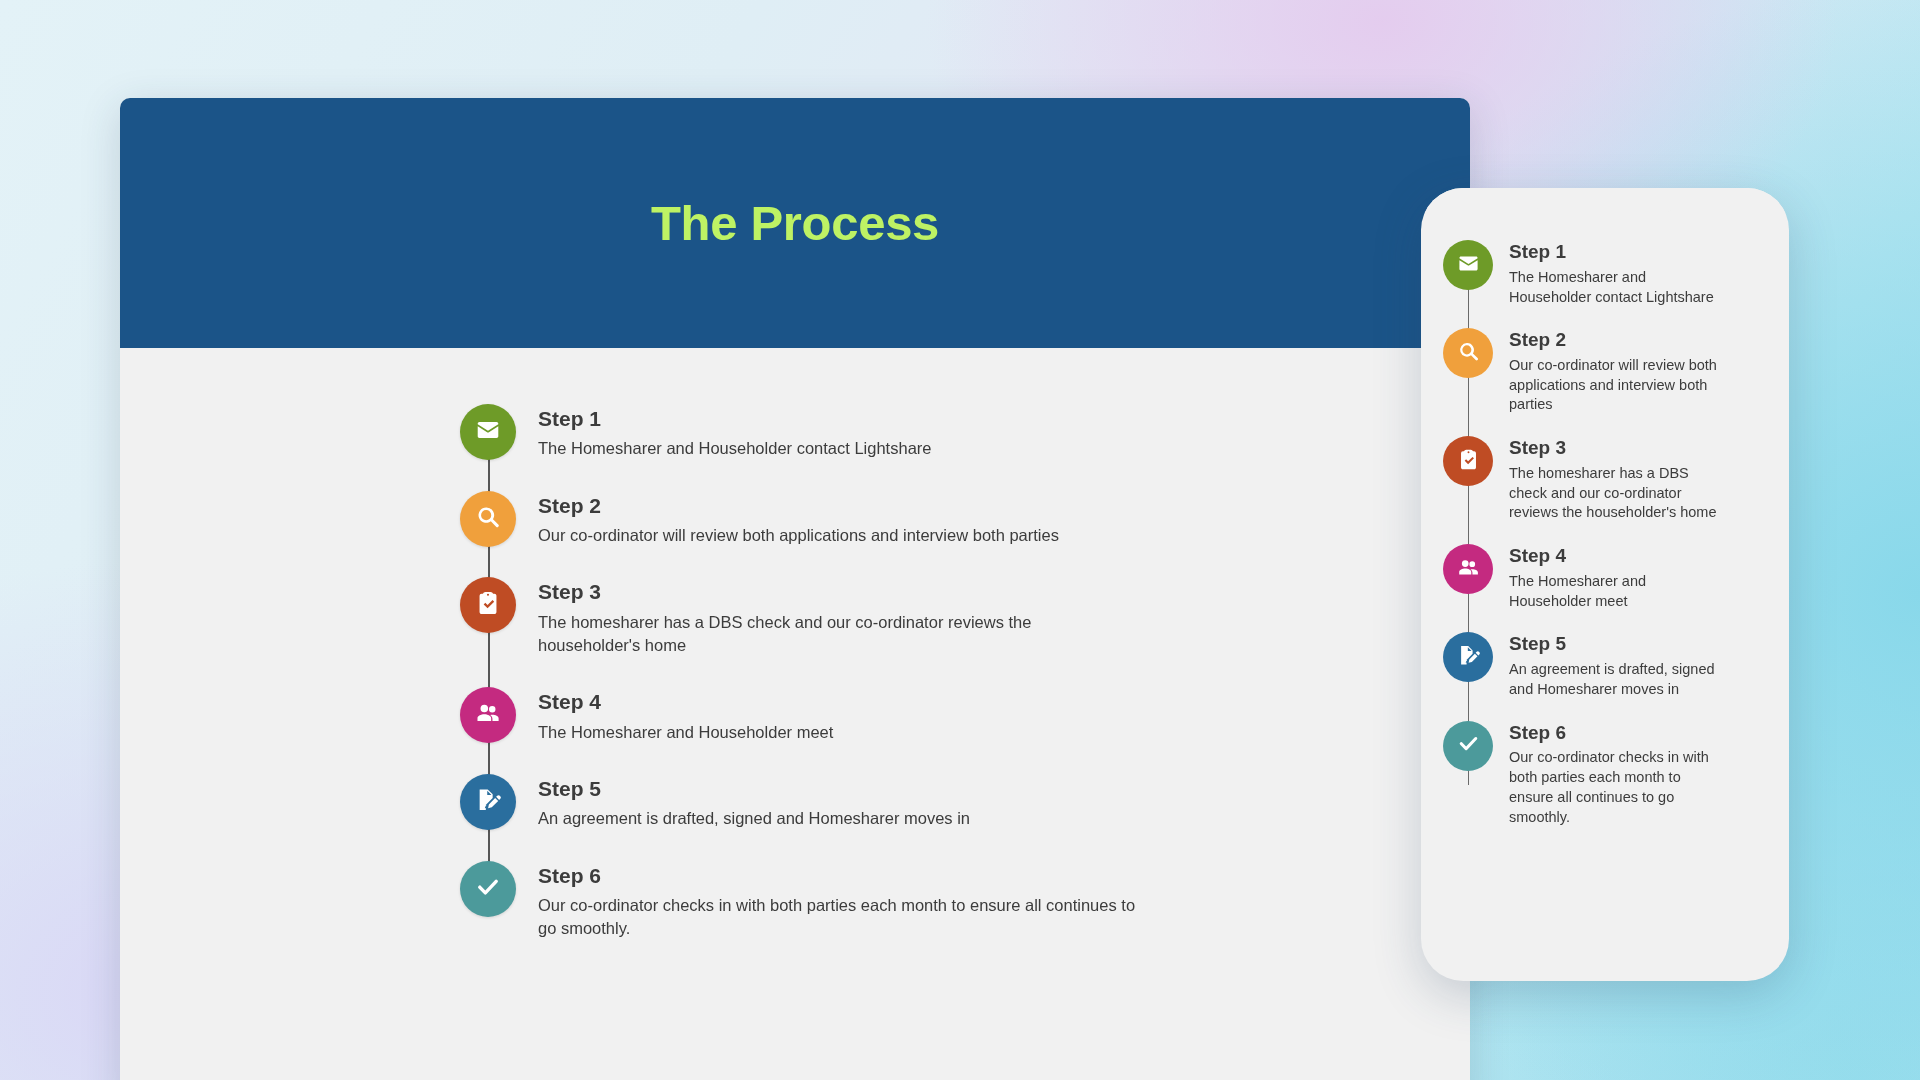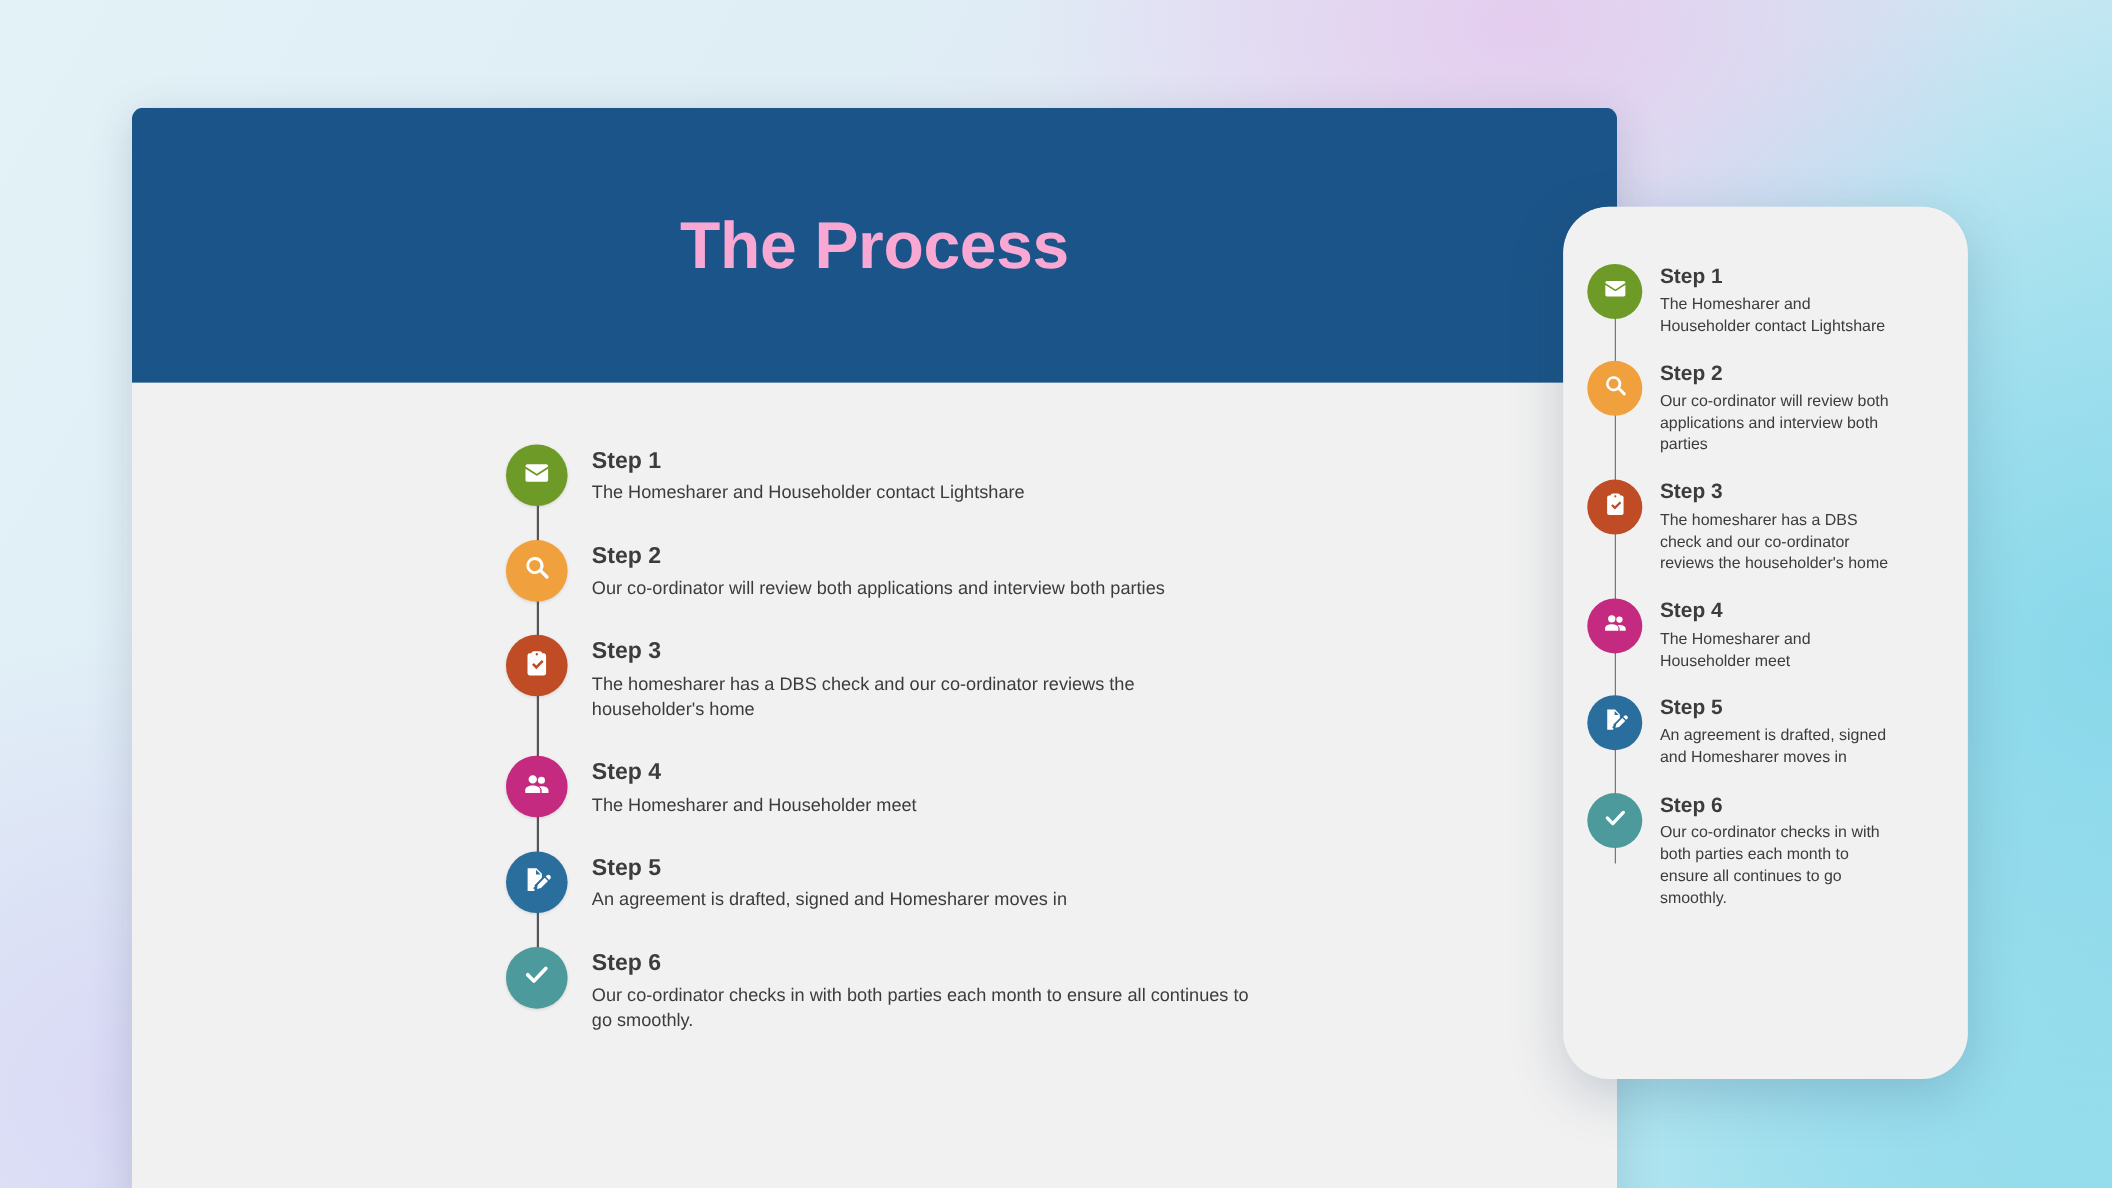--- a/index.html
+++ b/index.html
@@ -30,22 +30,22 @@
     background:#f1f1f1;
   }
   .desk-header {
     height:250px;
     background:#1b5488;
     display:flex;
     align-items:center;
     justify-content:center;
   }
   .desk-title {
-    color:#f9a8d4;
-    font-size:60px;
+    color:#bef264;
+    font-size:49px;
     font-weight:bold;
     letter-spacing:-0.3px;
   }
   .desk-body {
     background:#f1f1f1;
     height:760px;
     padding:56px 0 0 0;
   }
 
   

